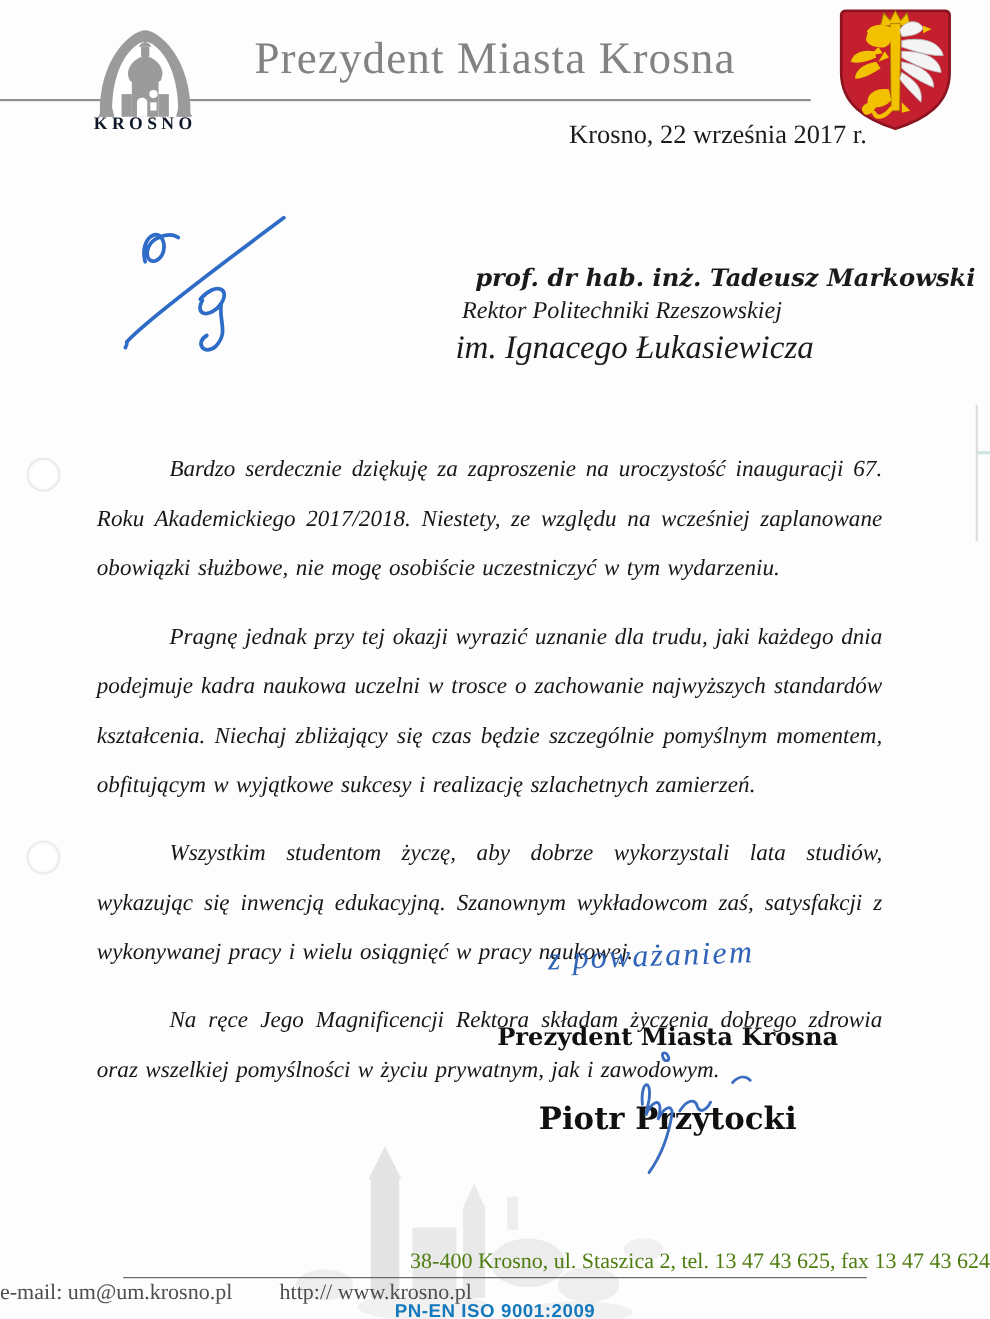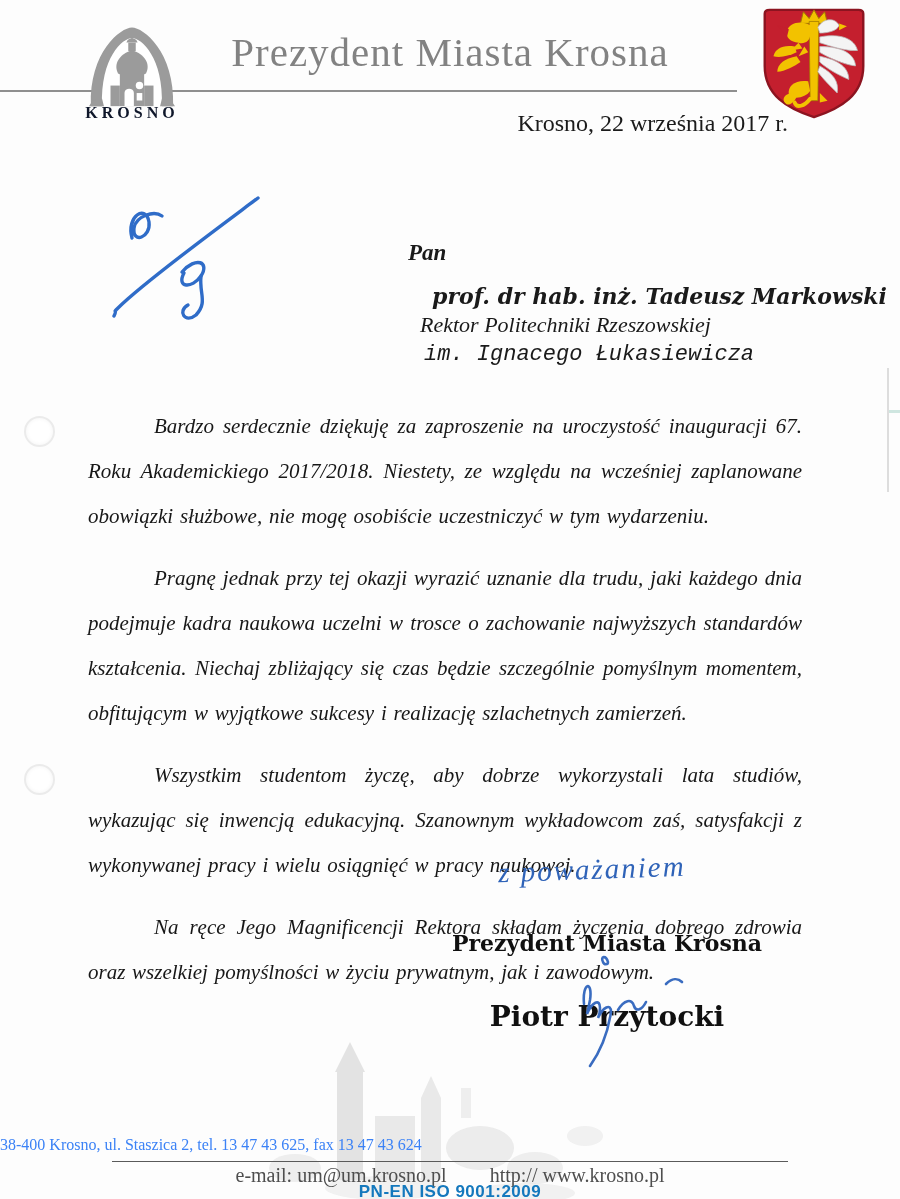--- a/index.html
+++ b/index.html
@@ -31,46 +31,46 @@
     position:absolute;left:498px;top:853px;
     font-family:"Liberation Serif",serif;font-style:italic;font-size:29px;
     color:#2f63b8;transform:rotate(-2deg);letter-spacing:2px;white-space:nowrap;
   }
   .signature-scribble{position:absolute;left:548px;top:952px;width:180px;height:118px;z-index:3;}
   
   .recipient{position:absolute;left:408px;top:240px;font-style:italic;}
   .recipient .salutation{font-weight:bold;font-size:23px;margin:0 0 17px 0;}
   .recipient .name{font-weight:bold;font-size:24px;margin:0 0 3px 24px;font-family:"DejaVu Serif",serif;font-size:22px;}
   .recipient .title1{font-size:22px;margin:0 0 4px 12px;}
-  .recipient .title2{font-size:22px;margin:0 0 0 16px;font-family:Liberation Mono, monospace;}
+  .recipient .title2{font-size:30px;margin:0 0 0 6px;}
   
   .body-text{
     position:absolute;left:88px;top:404px;width:714px;
     font-style:italic;font-size:21px;line-height:45px;text-align:justify;
     word-spacing:1.5px;color:#171717;
   }
   .body-text p{margin:0 0 17px 0;text-indent:66px;}
   
   .signer-title{
     position:absolute;left:427px;top:930px;width:360px;text-align:center;
     font-family:"DejaVu Serif",serif;font-weight:bold;font-size:22px;color:#101010;
   }
   .signer-name{
     position:absolute;left:427px;top:1000px;width:360px;text-align:center;
     font-family:"DejaVu Serif",serif;font-weight:bold;font-size:28px;color:#101010;z-index:2;
   }
   
   .watermark{position:absolute;left:225px;top:1028px;width:460px;height:171px;opacity:.55;}
   .footer-address{
-    position:absolute;left:0;top:1136px;width:900px;text-align:left;
-    font-size:16px;color:#3b82f6;z-index:2;
+    position:absolute;left:0;top:1136px;width:900px;text-align:right;
+    font-size:20px;color:#4d7c0f;z-index:2;
   }
   .footer-rule{position:absolute;left:112px;top:1161px;width:676px;height:1px;background:#5a5a5a;z-index:2;}
   .footer-contact{
-    position:absolute;left:0;top:1164px;width:900px;text-align:center;
+    position:absolute;left:0;top:1164px;width:900px;
     font-size:20px;color:#4e4e4e;z-index:2;
   }
   .footer-contact .web{margin-left:38px;}
   .footer-iso{
     position:absolute;left:0;top:1182px;width:900px;text-align:center;
     font-family:"Liberation Sans",sans-serif;font-weight:bold;font-size:17px;
     color:#1478bd;letter-spacing:.5px;z-index:2;
   }
   
   .hole{position:absolute;width:27px;height:27px;border-radius:50%;
@@ -161,21 +161,20 @@
       <g fill="none" stroke="#2f6cc8" stroke-width="3.4" stroke-linecap="round">
         <path d="M28,62 C22,40 42,28 45,46 C47,62 28,68 30,52 C32,40 50,34 58,40"></path>
         <path d="M10,140 C14,132 8,138 14,132 C40,106 122,46 154,22"></path>
         <path d="M78,96 C92,80 106,86 97,100 C88,113 72,112 80,97"></path>
         <path d="M97,100 C95,118 104,126 92,139 C81,148 73,135 84,129"></path>
       </g>
     </svg>
   </span>
 
   <div class="recipient">
-    <p class="salutation">Pan</p>
     <p class="name">prof. dr hab. inż. Tadeusz Markowski</p>
     <p class="title1">Rektor Politechniki Rzeszowskiej</p>
     <p class="title2">im. Ignacego Łukasiewicza</p>
   </div>
 
   <div class="body-text">
     <p>Bardzo serdecznie dziękuję za zaproszenie na uroczystość inauguracji 67. Roku Akademickiego 2017/2018. Niestety, ze względu na wcześniej zaplanowane obowiązki służbowe, nie mogę osobiście uczestniczyć w tym wydarzeniu.</p>
     <p>Pragnę jednak przy tej okazji wyrazić uznanie dla trudu, jaki każdego dnia podejmuje kadra naukowa uczelni w trosce o zachowanie najwyższych standardów kształcenia. Niechaj zbliżający się czas będzie szczególnie pomyślnym momentem, obfitującym w wyjątkowe sukcesy i realizację szlachetnych zamierzeń.</p>
     <p>Wszystkim studentom życzę, aby dobrze wykorzystali lata studiów, wykazując się inwencją edukacyjną. Szanownym wykładowcom zaś, satysfakcji z wykonywanej pracy i wielu osiągnięć w pracy naukowej.</p>
     <p>Na ręce Jego Magnificencji Rektora składam życzenia dobrego zdrowia oraz wszelkiej pomyślności w życiu prywatnym, jak i zawodowym.</p>

